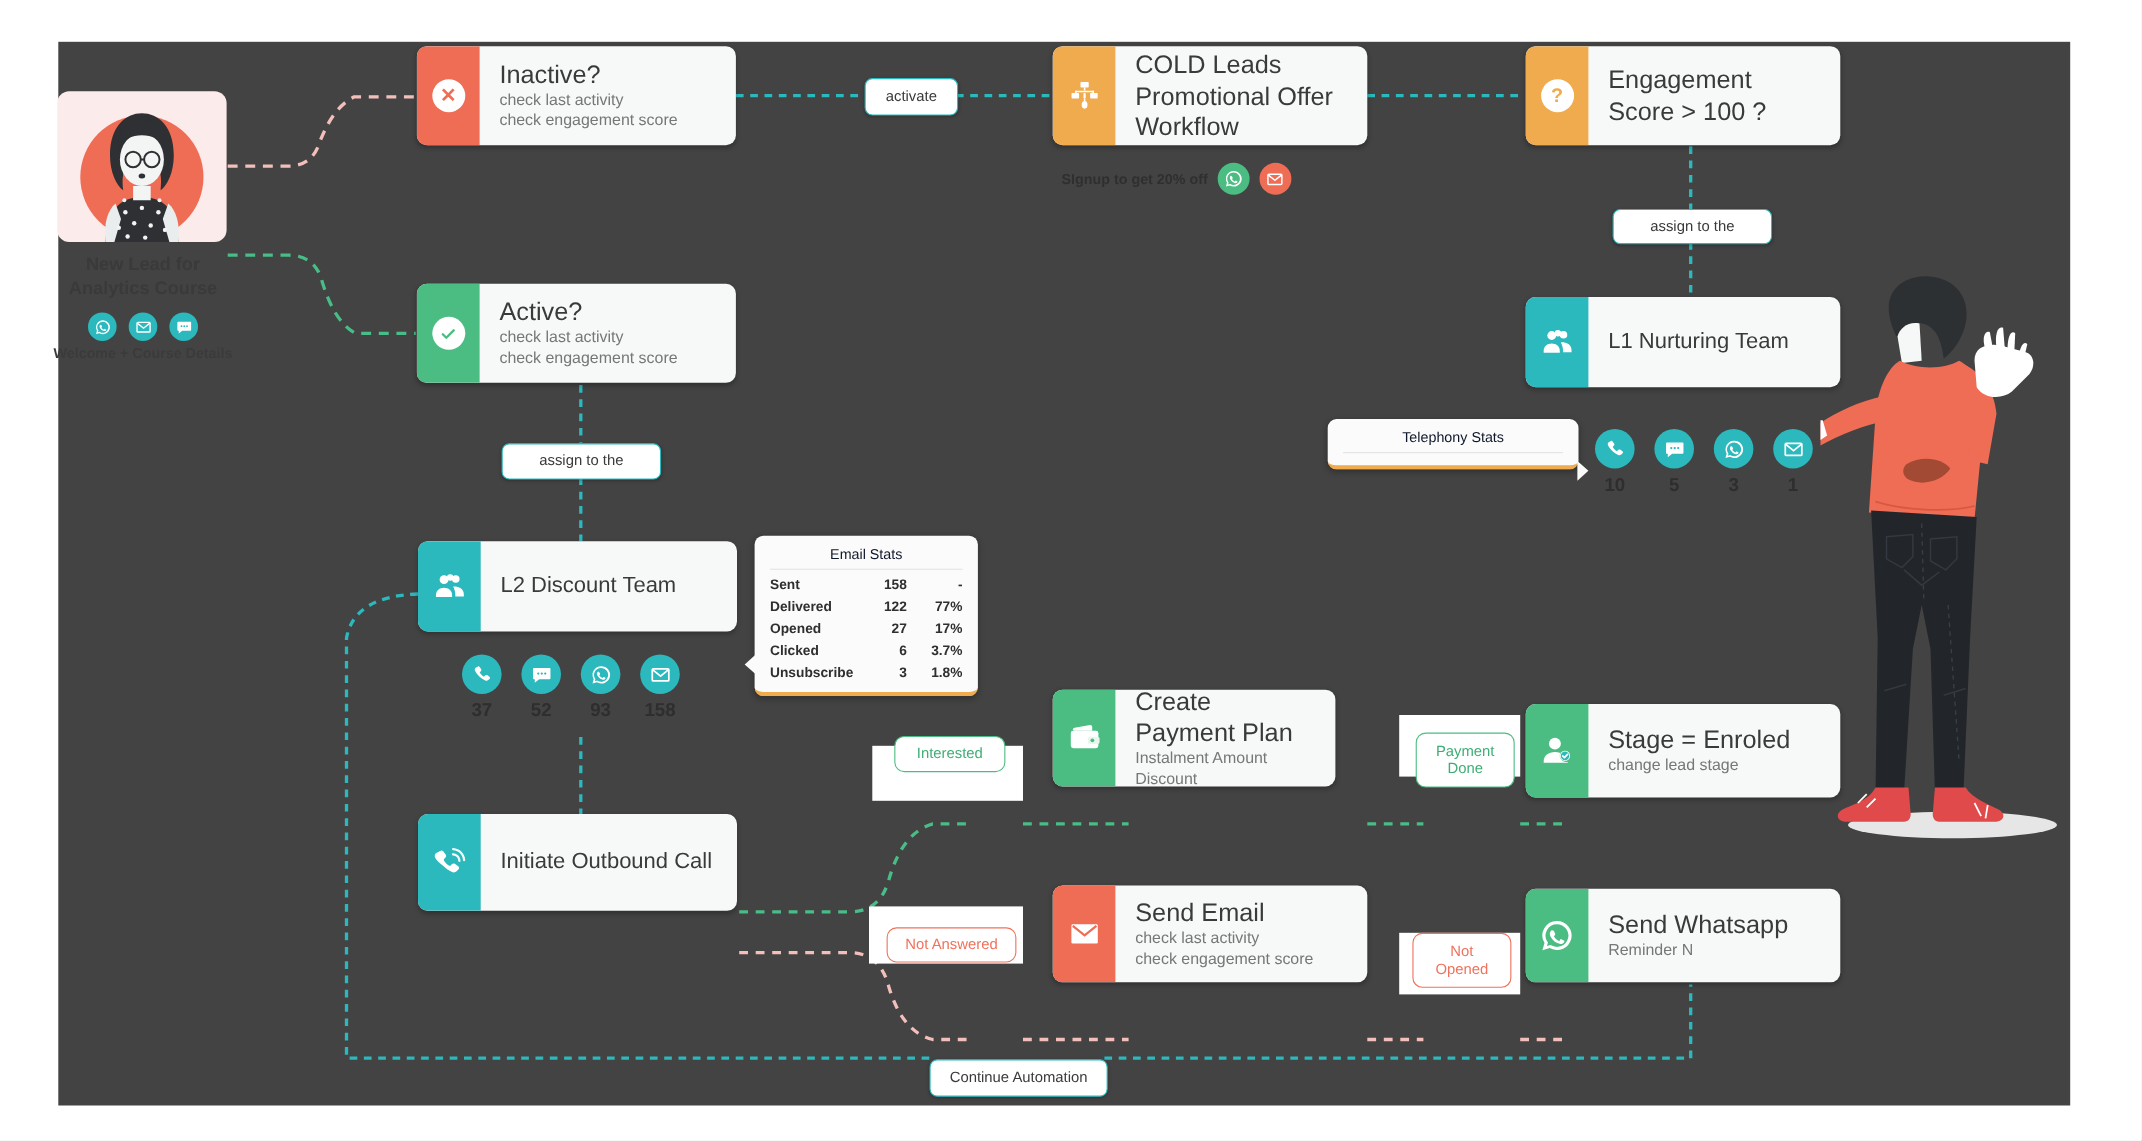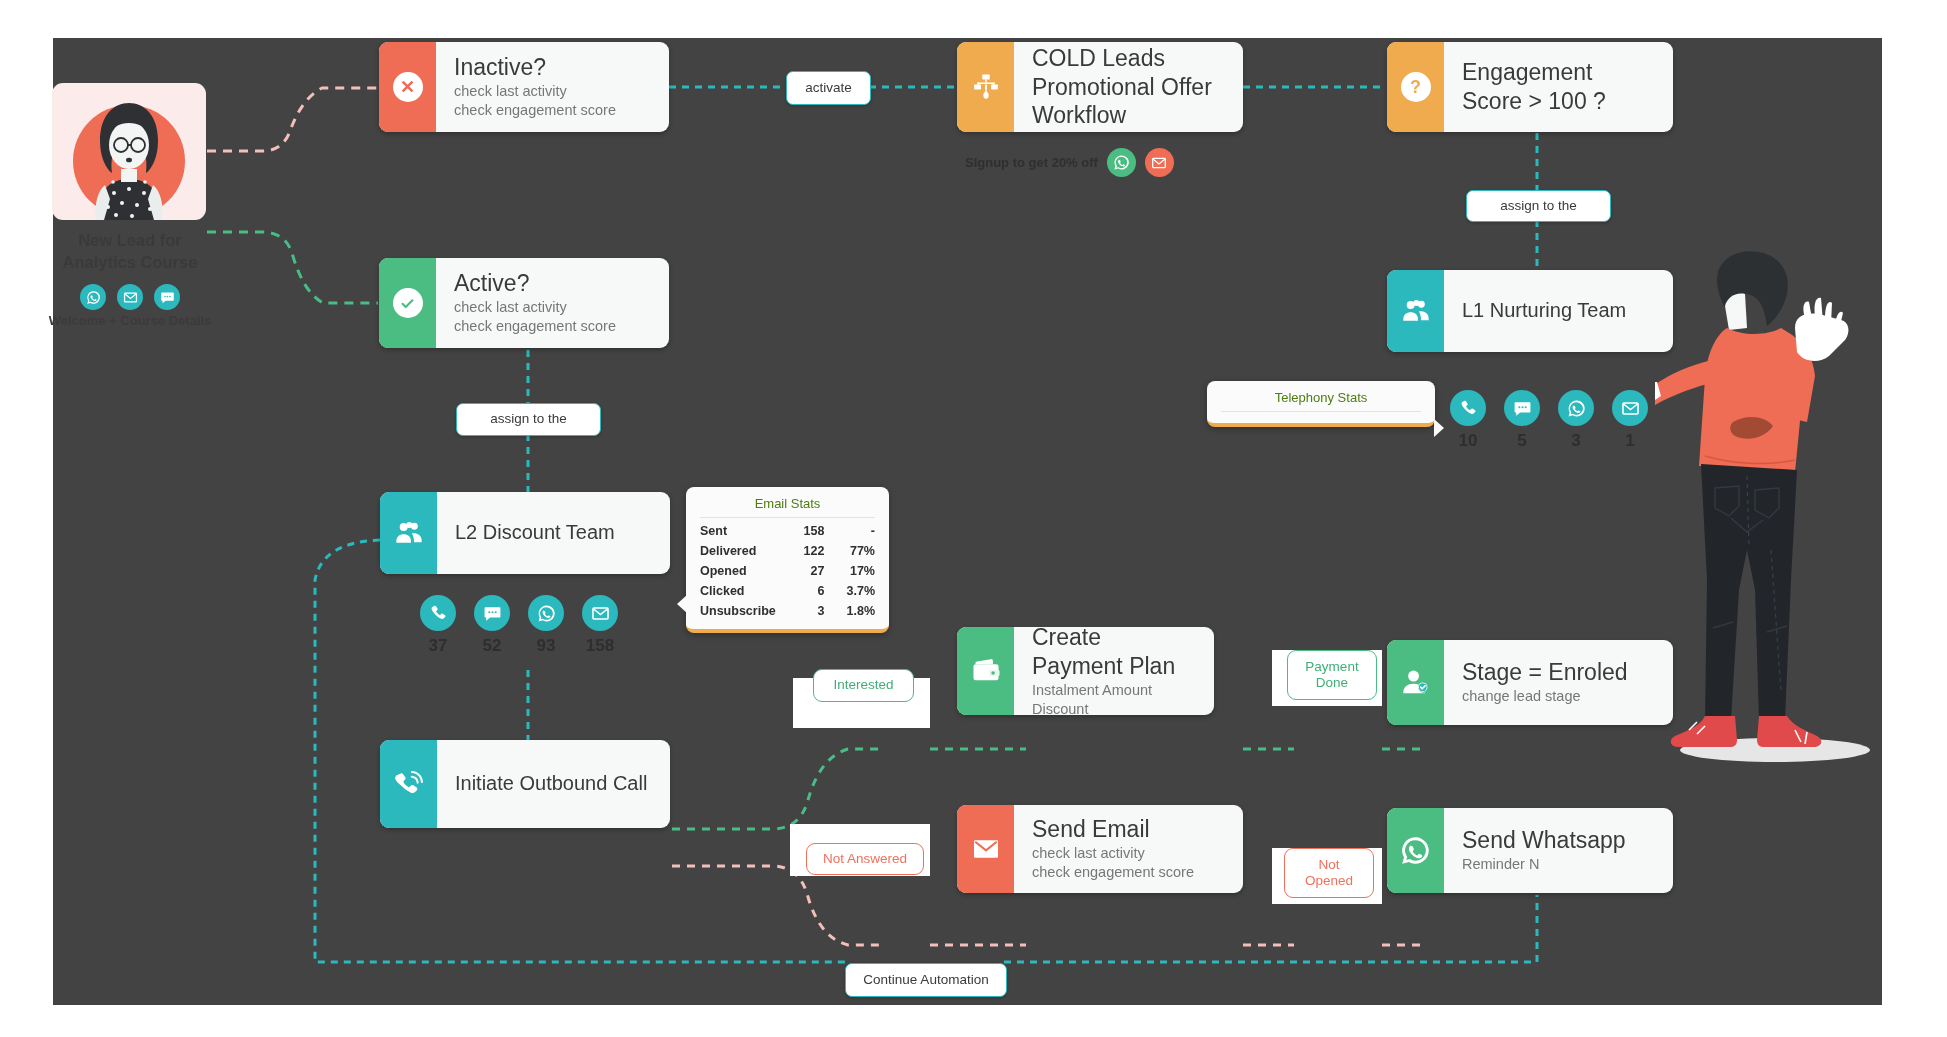--- a/index.html
+++ b/index.html
@@ -89,21 +89,21 @@
   .tag.red{border:1.4px solid #f0715c;color:#f0715c;}
 
   
   .stats{
     position:absolute;background:#fbfbfb;border-radius:8px;
     border-bottom:4px solid #efab4e;
     box-shadow:0 2px 6px rgba(0,0,0,.3);
     padding:9px 14px 8px 14px;
   }
   .stats .head{
-    text-align:center;font-size:13px;color:#4d7c0f;font-weight:400;
+    text-align:center;font-size:13px;color:#0f172a;font-weight:400;
     padding-bottom:6px;border-bottom:1px solid #e3e3e3;margin-bottom:3px;
   }
   .stats table{border-collapse:collapse;width:100%;}
   .stats td{font-size:12.5px;color:#2f2f2f;font-weight:700;padding:3px 0;}
   .stats td.k{text-align:left;}
   .stats td.v{text-align:right;padding-left:18px;}
   .stats td.p{text-align:right;padding-left:18px;}
   .stats .nub{
     position:absolute;width:0;height:0;
     border-top:9px solid transparent;border-bottom:9px solid transparent;
@@ -507,21 +507,21 @@
       </svg>
     </div>
     <div class="body">
       <div class="ttl">Create Payment Plan</div>
       <div class="sub">Instalment Amount</div>
       <div class="sub">Discount</div>
     </div>
   </div>
 
   <div class="plate" style="left:1272px;top:650px;width:110px;height:56px;"></div>
-  <div class="tag green" style="left:1287px;top:650px;width:88px;height:48px;flex-direction:column;">
+  <div class="tag green" style="left:1287px;top:666px;width:88px;height:48px;flex-direction:column;">
     <span>Payment</span>
     <span>Done</span>
   </div>
 
   <div class="node" style="left:1387px;top:640px;width:286px;height:85px;">
     <div class="ic c-green">
       <svg width="31" height="31" viewBox="0 0 24 24" fill="#fff">
         <circle cx="10.5" cy="7" r="4.2"></circle>
         <path d="M2.6 19.5c0-4.2 3.5-6.6 7.9-6.6 1.4 0 2.7.2 3.8.7a4.6 4.6 0 004.1 6.4c.4 0 .8-.1 1.1-.2v.6H2.6z"></path>
         <circle cx="17.6" cy="15.6" r="3.6" fill="#fff"></circle>

